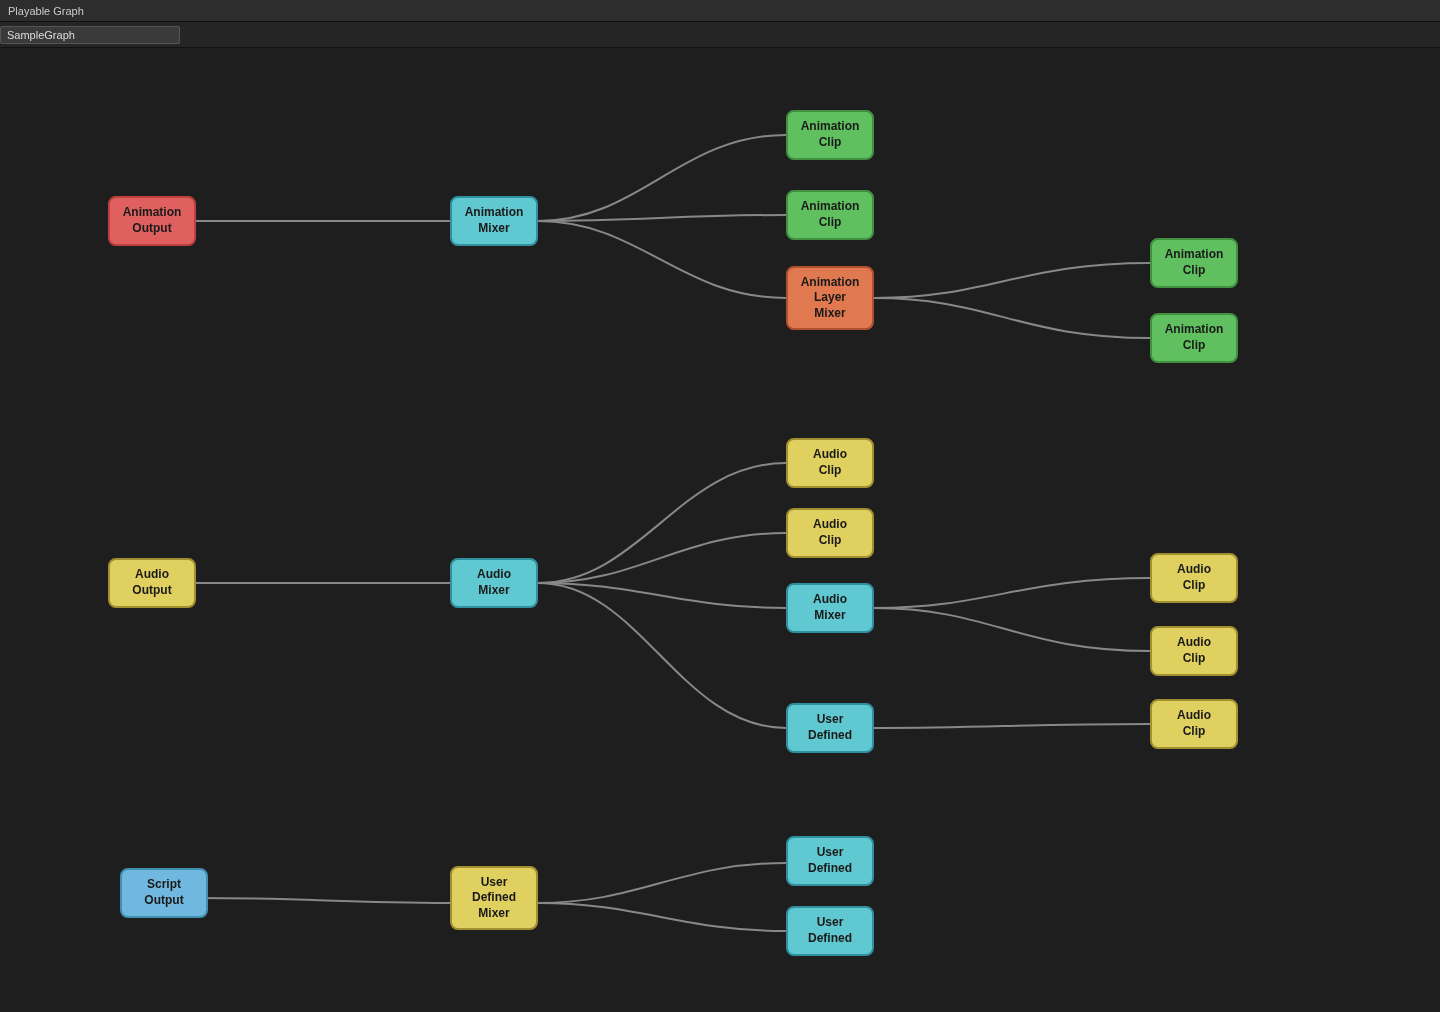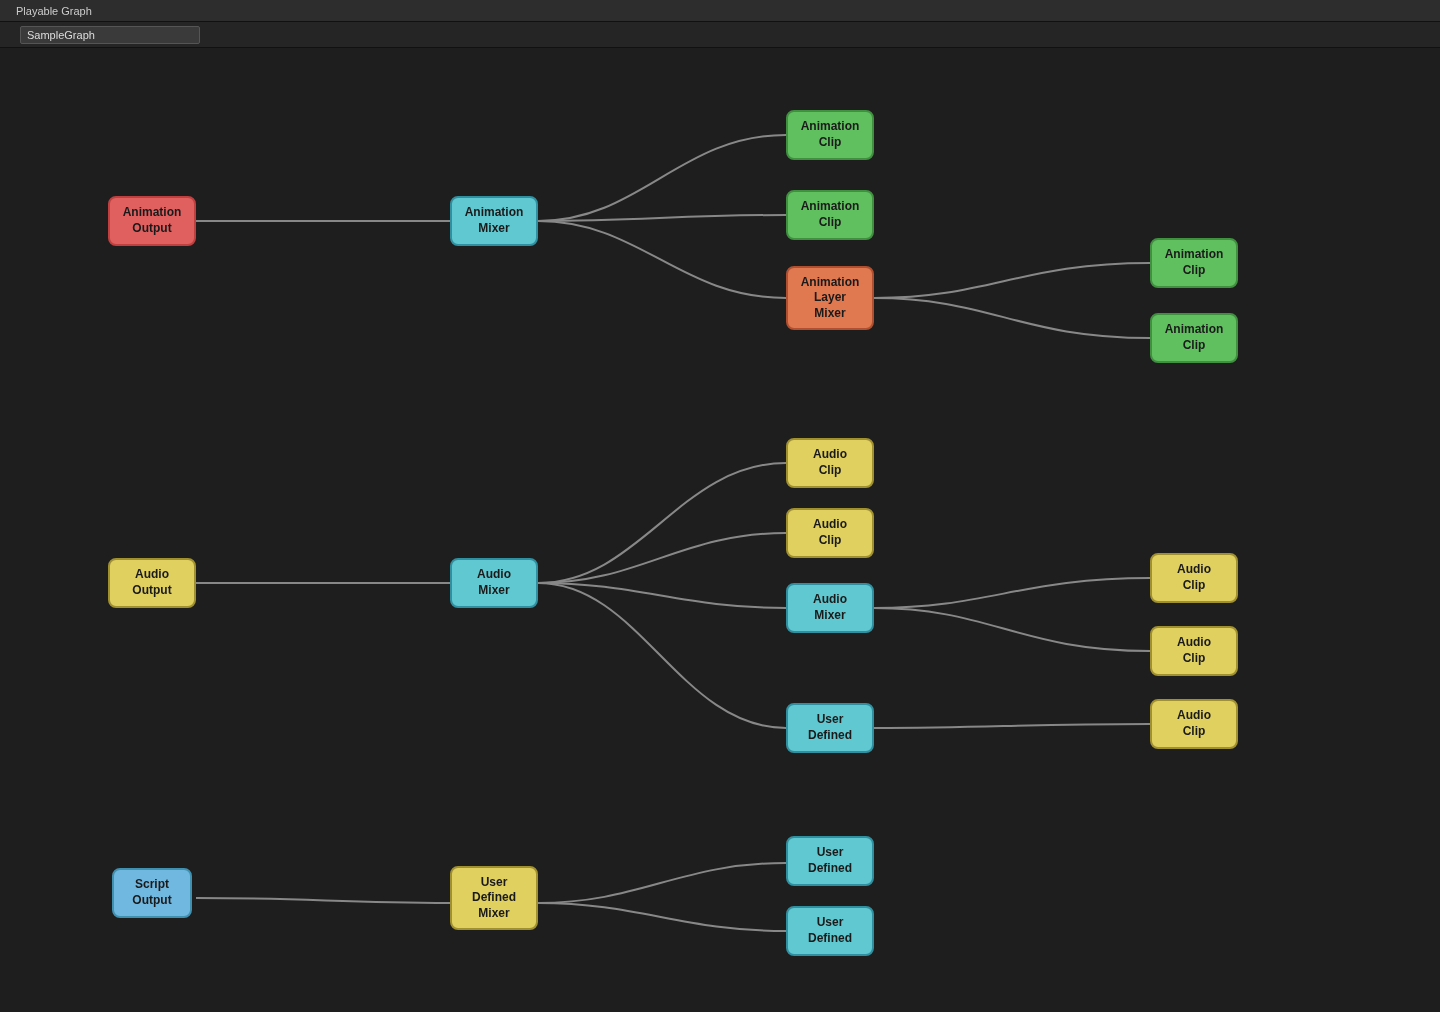--- a/index.html
+++ b/index.html
@@ -9,33 +9,33 @@
       width: 1440px;
       height: 1012px;
       overflow: hidden;
       position: relative;
     }
     .title-bar {
       background: #2d2d2d;
       height: 22px;
       display: flex;
       align-items: center;
-      padding: 0 16px;
+      padding: 0 8px;
       border-bottom: 1px solid #111;
     }
     .title-bar-text {
       color: #ccc;
       font-size: 11px;
     }
     .toolbar {
       background: #252525;
       height: 26px;
       display: flex;
       align-items: center;
-      padding: 0 20px;
+      padding: 0 0;
       border-bottom: 1px solid #111;
     }
     .graph-selector {
       background: #3a3a3a;
       color: #ddd;
       border: 1px solid #555;
       font-size: 11px;
       padding: 2px 6px;
       width: 180px;
       border-radius: 2px;
@@ -139,17 +139,17 @@
   <div class="node node-yellow" style="left:108px;top:510px;width:88px;height:50px;">Audio<br>Output</div>
   <div class="node node-cyan" style="left:450px;top:510px;width:88px;height:50px;">Audio<br>Mixer</div>
   <div class="node node-yellow" style="left:786px;top:390px;width:88px;height:50px;">Audio<br>Clip</div>
   <div class="node node-yellow" style="left:786px;top:460px;width:88px;height:50px;">Audio<br>Clip</div>
   <div class="node node-cyan" style="left:786px;top:535px;width:88px;height:50px;">Audio<br>Mixer</div>
   <div class="node node-cyan" style="left:786px;top:655px;width:88px;height:50px;">User<br>Defined</div>
   <div class="node node-yellow" style="left:1150px;top:505px;width:88px;height:50px;">Audio<br>Clip</div>
   <div class="node node-yellow" style="left:1150px;top:578px;width:88px;height:50px;">Audio<br>Clip</div>
   <div class="node node-yellow" style="left:1150px;top:651px;width:88px;height:50px;">Audio<br>Clip</div>
 
-  <div class="node node-lightblue" style="left:112px;top:820px;width:80px;height:50px;">Script<br>Output</div>
+  <div class="node node-lightblue" style="left:120px;top:820px;width:88px;height:50px;">Script<br>Output</div>
   <div class="node node-yellow" style="left:450px;top:818px;width:88px;height:64px;">User<br>Defined<br>Mixer</div>
   <div class="node node-cyan" style="left:786px;top:788px;width:88px;height:50px;">User<br>Defined</div>
   <div class="node node-cyan" style="left:786px;top:858px;width:88px;height:50px;">User<br>Defined</div>
 </div>
 
 </body></html>

